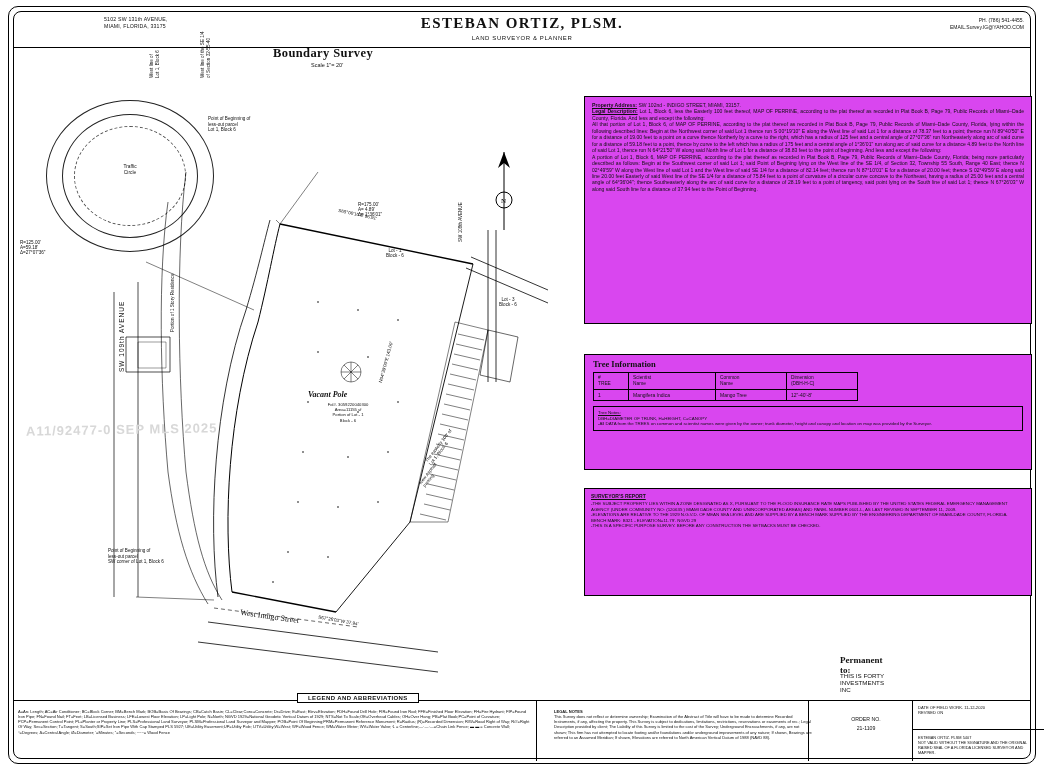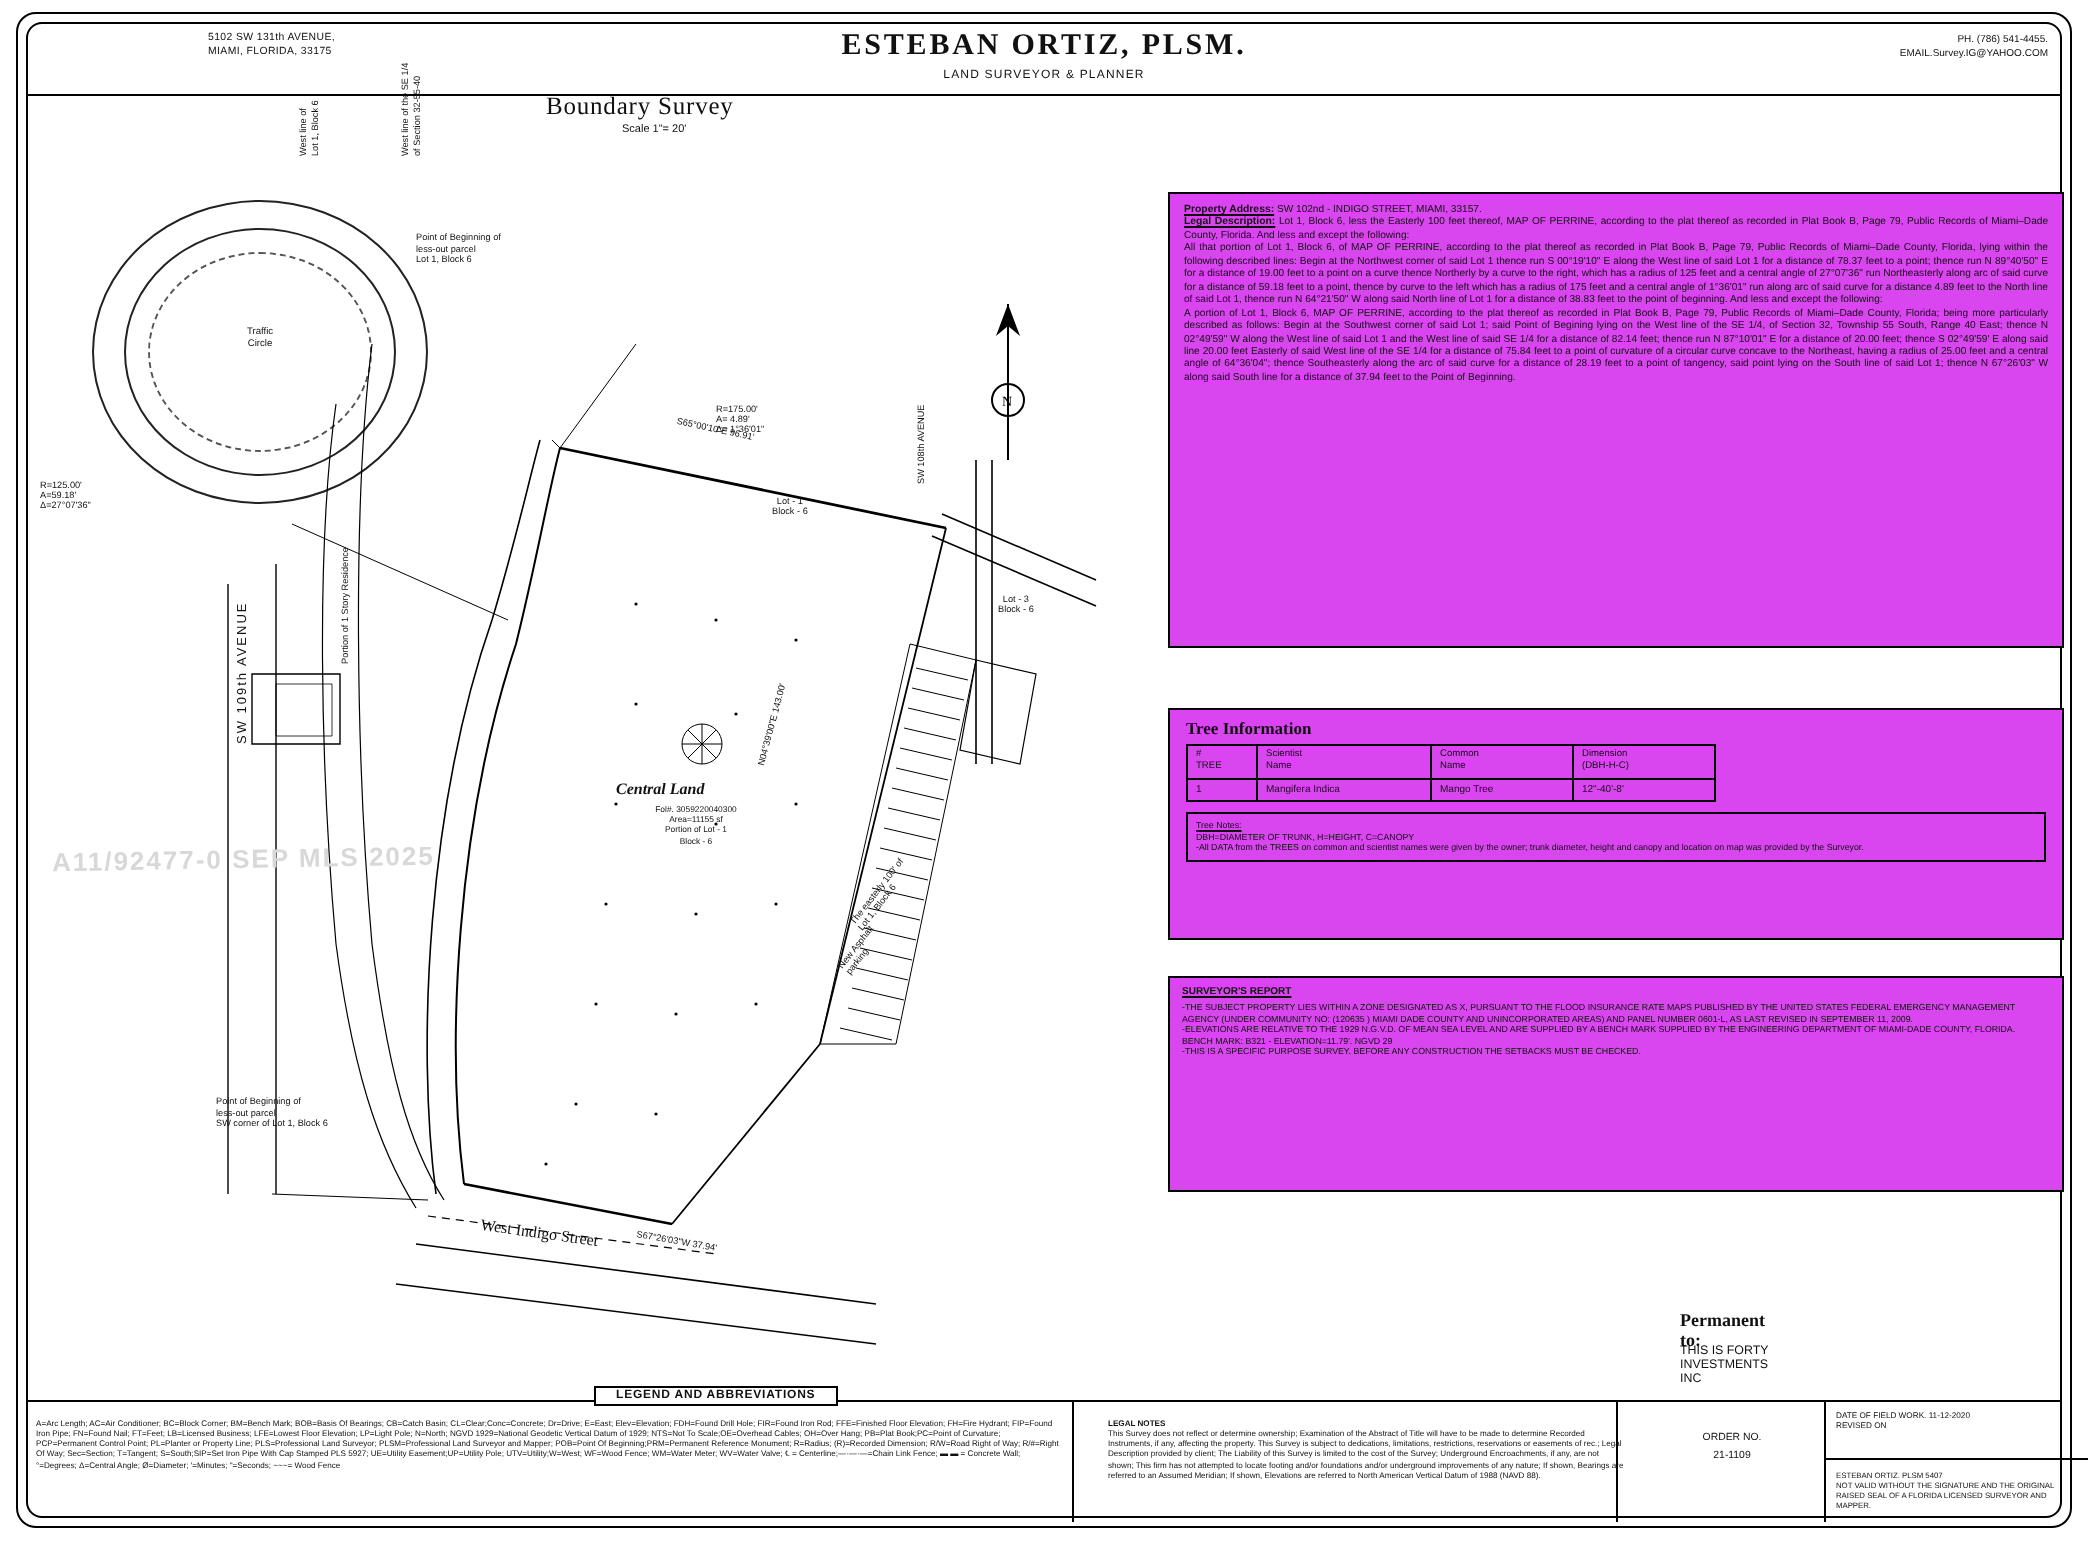--- a/index.html
+++ b/index.html
@@ -11,21 +11,21 @@
   
   .tb{position:absolute;left:14px;top:12px;width:1016px;height:36px;border-bottom:1.2px solid #000;box-sizing:border-box;}
   .tb-left{position:absolute;left:90px;top:4px;width:150px;font-size:5.2px;line-height:7px;letter-spacing:.2px;}
   .tb-mid{position:absolute;left:0;top:3px;width:1016px;text-align:center;}
   .tb-mid .firm{font-family:"Liberation Serif",serif;font-size:15px;font-weight:bold;letter-spacing:1.4px;}
   .tb-mid .sub{font-size:6px;letter-spacing:.6px;margin-top:3px;}
   .tb-right{position:absolute;right:6px;top:5px;text-align:right;font-size:5px;line-height:7px;}
 
   
   .draw{position:absolute;left:18px;top:52px;width:560px;height:630px;}
-  .dtitle{position:absolute;left:255px;top:-6px;font-family:"Liberation Serif",serif;font-size:12.5px;font-weight:normal;letter-spacing:.4px;}
+  .dtitle{position:absolute;left:255px;top:-6px;font-family:"Liberation Serif",serif;font-size:12.5px;font-weight:bold;letter-spacing:.4px;}
   .dscale{position:absolute;left:293px;top:10px;font-size:5.5px;}
   .lbl{position:absolute;font-size:4.6px;white-space:nowrap;}
 
   
   .tcircle{position:absolute;left:28px;top:48px;width:166px;height:150px;border:1px solid #222;border-radius:50%;}
   .tcircle2{position:absolute;left:44px;top:62px;width:134px;height:122px;border:1px solid #222;border-radius:50%;}
   .tcircle3{position:absolute;left:56px;top:74px;width:110px;height:98px;border:1px dashed #555;border-radius:50%;}
   .tclabel{position:absolute;left:92px;top:112px;font-size:4.8px;text-align:center;width:40px;line-height:6px;}
   .roadlbl{position:absolute;left:100px;top:320px;font-size:6.5px;transform:rotate(-90deg);transform-origin:left top;white-space:nowrap;letter-spacing:1px;}
 
@@ -209,21 +209,21 @@
 
     <div class="lbl" style="left:320px;top:160px;transform:rotate(12deg);">S65°00'10"E  96.91'</div>
     <div class="lbl" style="left:360px;top:330px;transform:rotate(-75deg);transform-origin:left top;">N04°39'00"E  143.00'</div>
     <div class="lbl" style="left:300px;top:566px;transform:rotate(10deg);">S67°26'03"W  37.94'</div>
 
     <div class="lbl" style="left:368px;top:196px;text-align:center;">Lot - 1<br>Block - 6</div>
     <div class="lbl" style="left:481px;top:245px;text-align:center;">Lot - 3<br>Block - 6</div>
     <div class="lbl" style="left:406px;top:408px;transform:rotate(-52deg);transform-origin:left top;">The easterly 100' of<br>Lot 1, Block 6</div>
     <div class="lbl" style="left:400px;top:430px;transform:rotate(-52deg);transform-origin:left top;">New Asphalt<br>parking</div>
 
-    <div class="vacant">Central Land</div>
+    <div class="vacant">Vacant Pole</div>
     <div class="vacdetail">Fol#. 3059220040300<br>Area=11155 sf<br>Portion of Lot - 1<br>Block - 6</div>
 
     <div class="lbl" style="left:90px;top:496px;width:120px;line-height:5.6px;">Point of Beginning of<br>less-out parcel<br>SW corner of Lot 1, Block 6</div>
     <div class="lbl" style="left:190px;top:64px;width:50px;line-height:5.6px;">Point of Beginning of<br>less-out parcel<br>Lot 1, Block 6</div>
     <div class="lbl" style="left:131px;top:26px;transform:rotate(-90deg);transform-origin:left top;line-height:5.6px;">West line of<br>Lot 1, Block 6</div>
     <div class="lbl" style="left:182px;top:26px;transform:rotate(-90deg);transform-origin:left top;line-height:5.6px;">West line of the SE 1/4<br>of Section 32-55-40</div>
     <div class="lbl" style="left:152px;top:280px;transform:rotate(-90deg);transform-origin:left top;line-height:5.6px;">Portion of 1 Story Residence</div>
     <div class="lbl" style="left:440px;top:190px;transform:rotate(-90deg);transform-origin:left top;">SW 108th AVENUE</div>
     <div class="lbl" style="left:222px;top:560px;font-size:8px;font-family:'Liberation Serif',serif;transform:rotate(8deg);">West Indigo Street</div>
 

